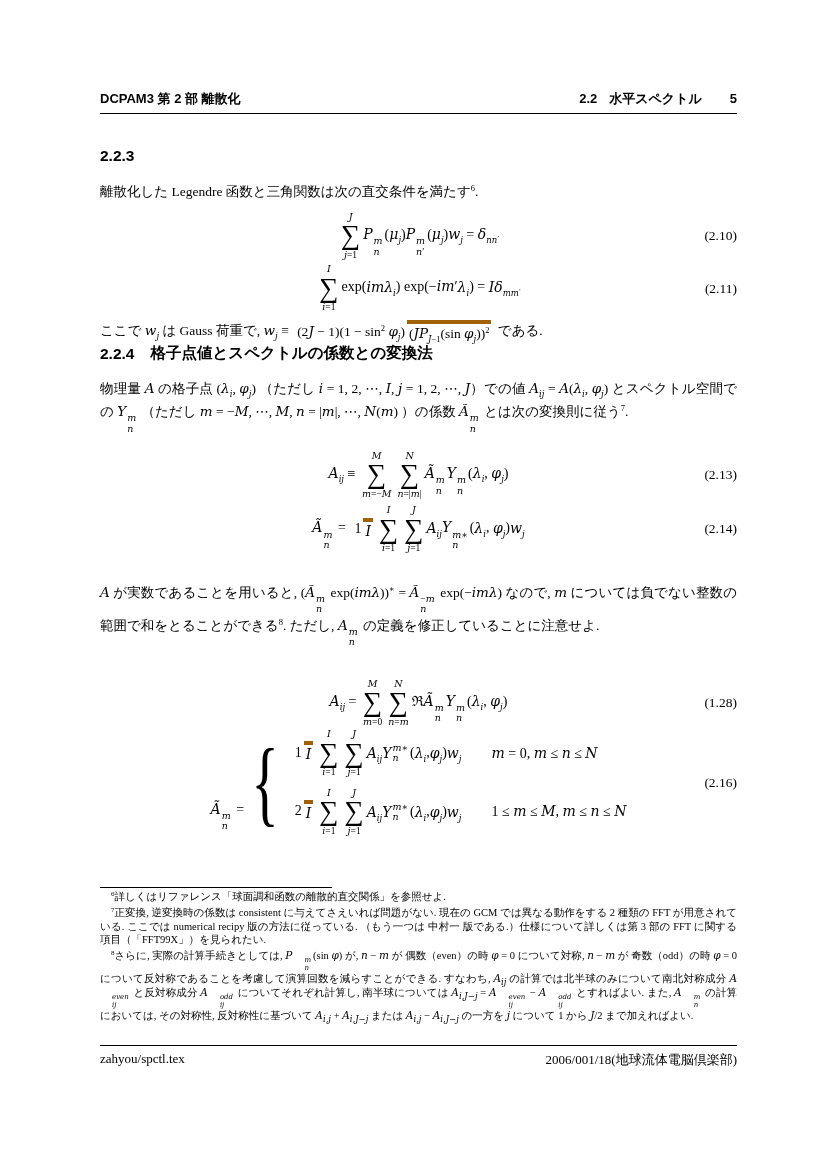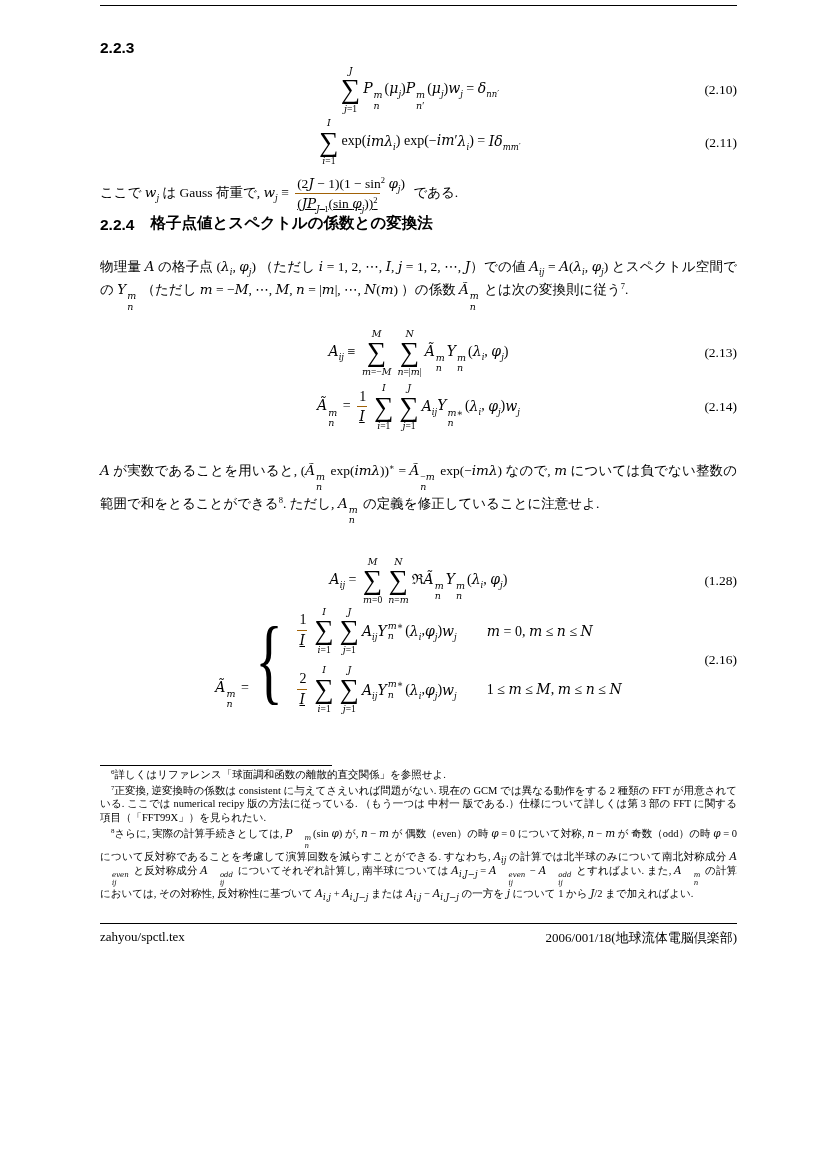--- a/index.html
+++ b/index.html
@@ -13,28 +13,28 @@
   
   .hdr { display:flex; justify-content:space-between; align-items:baseline; margin-top:90px;
          font-family:"Liberation Sans","DejaVu Sans",sans-serif; font-weight:bold; font-size:13px; }
   .hdr-right { display:flex; align-items:baseline; }
   .hdr-sec-title { margin-left:12px; }
   .hdr-page { margin-left:28px; }
   .hdr-rule { border-top:1.5px solid #000; margin-top:5px; }
 
   
   .sec { font-family:"Liberation Sans","DejaVu Sans",sans-serif; font-weight:bold; font-size:15.5px;
-         display:flex; align-items:flex-end; }
+         display:flex; align-items:center; }
   .sec-num { margin-right:16px; }
   .sec223 { margin-top:33px; }
   .sec224 { }
 
   
   .body-p { margin-top:15px; line-height:23px; text-align:justify; }
-  .p2 { margin-top:21px; }
+  .p2 { margin-top:13px; }
   .p3 { margin-top:26px; }
   i { font-family:"DejaVu Serif","Liberation Serif",serif; font-style:italic; }
   sup { font-size:8.5px; vertical-align:super; line-height:0; }
   sub { font-size:8.5px; vertical-align:sub; line-height:0; }
 
   
   .eq { position:relative; display:flex; justify-content:center; align-items:center; font-size:14px; }
   .eqno { position:absolute; right:0; top:50%; transform:translateY(-50%); font-size:13.5px;margin-left:47px; }
   .eq210 { margin-top:8px;  min-height:48px; }
   .eq211 { margin-top:2px;  min-height:48px; }
@@ -45,24 +45,24 @@
   .eq216 { margin-top:0px;  min-height:100px; }
   .gauss { margin-top:6px; line-height:20px; }
 
   
   .sum { display:inline-flex; flex-direction:column; align-items:center; vertical-align:middle;
          margin:0 3px; line-height:1; }
   .sum .sg { font-size:27px; line-height:0.95; font-style:normal; }
   .sum .lt, .sum .lb { font-size:9.5px; line-height:1.2; }
   .ss { display:inline-flex; flex-direction:column; align-items:flex-start; font-size:9.5px;
         line-height:1.08; vertical-align:-5px; margin:0 2px 0 1px; }
-  .frac { display:inline-flex; flex-direction:column; align-items:flex-start; vertical-align:middle;
+  .frac { display:inline-flex; align-items:center; vertical-align:middle;
           margin:0 3px; line-height:1.35; }
   .frac .fn { padding:0 2px; }
-  .frac .fd { border-top:1px solid #a16207; padding:0 2px;text-decoration:underline; }
+  .frac .fd { border-top:4px solid #a16207; padding:0 2px; }
   .cases { display:inline-flex; align-items:center; }
   .brace { font-size:96px; line-height:0.8; font-weight:100; display:inline-block;
            transform:scaleX(0.6); margin:0 -4px 0 -6px; font-style:normal; }
   .case-rows { display:inline-flex; flex-direction:column; row-gap:8px; margin-left:6px; }
   .case-row { display:flex; align-items:center; }
   .cond { margin-left:30px; }
 
   
   .fn-rule { width:232px; border-top:1px solid #000; margin-top:50px; }
   .footnote { font-size:10.5px; line-height:13.8px; text-align:justify; margin-top:2px; text-indent:11px; }
@@ -72,26 +72,35 @@
   
   .ftr-rule { border-top:1.5px solid #000; margin-top:22px; }
   .ftr { display:flex; justify-content:space-between; margin-top:5px; font-size:13px; }
 </style>
 </head>
 <body>
 
 <div class="page">
   <div class="content">
 
+    <div class="hdr">
+      <span>DCPAM3 第 2 部 離散化</span>
+      <span class="hdr-right">
+        <span>2.2</span>
+        <span class="hdr-sec-title">水平スペクトル</span>
+        <span class="hdr-page">5</span>
+      </span>
+    </div>
     <div class="hdr-rule"></div>
 
     <h2 class="sec sec223">
       <span class="sec-num">2.2.3</span>
     </h2>
 
+    <p class="body-p">離散化した Legendre 函数と三角関数は次の直交条件を満たす<sup>6</sup>.</p>
 
     <div class="eq eq210">
       <span class="eq-body"><span class="sum">
             <span class="lt"><i>J</i></span>
             <span class="sg">∑</span>
             <span class="lb"><i>j</i>=1</span>
           </span><i>P</i><span class="ss">
             <span><i>m</i></span>
             <span><i>n</i></span>
           </span>(<i>μ<sub>j</sub></i>)<i>P</i><span class="ss">

